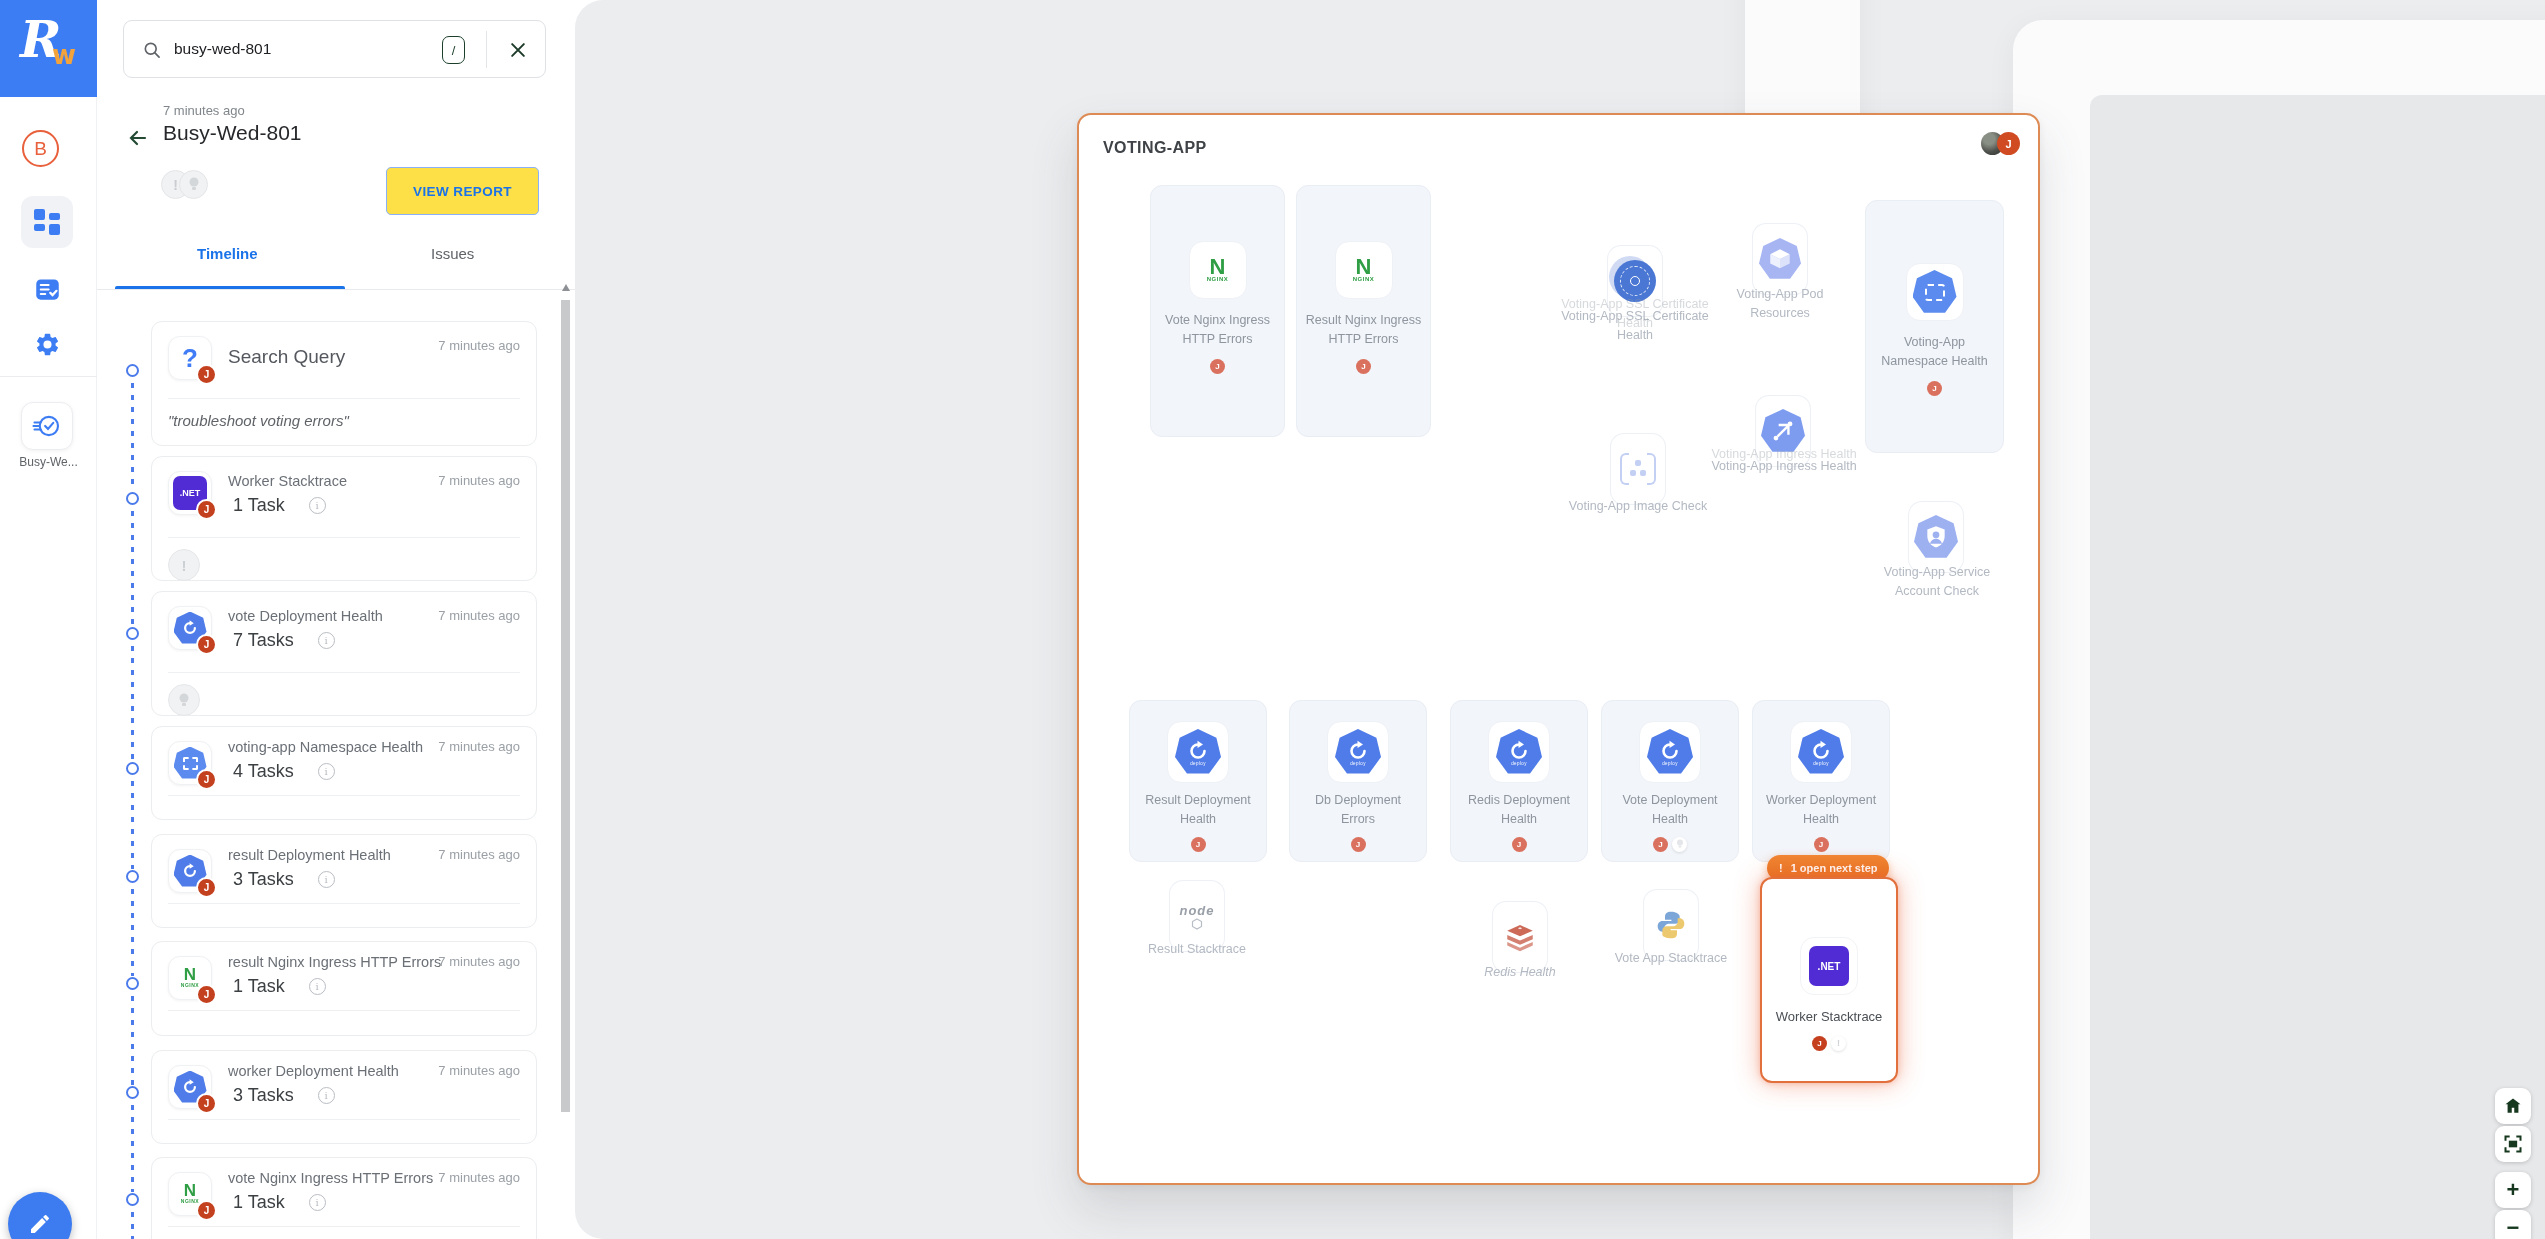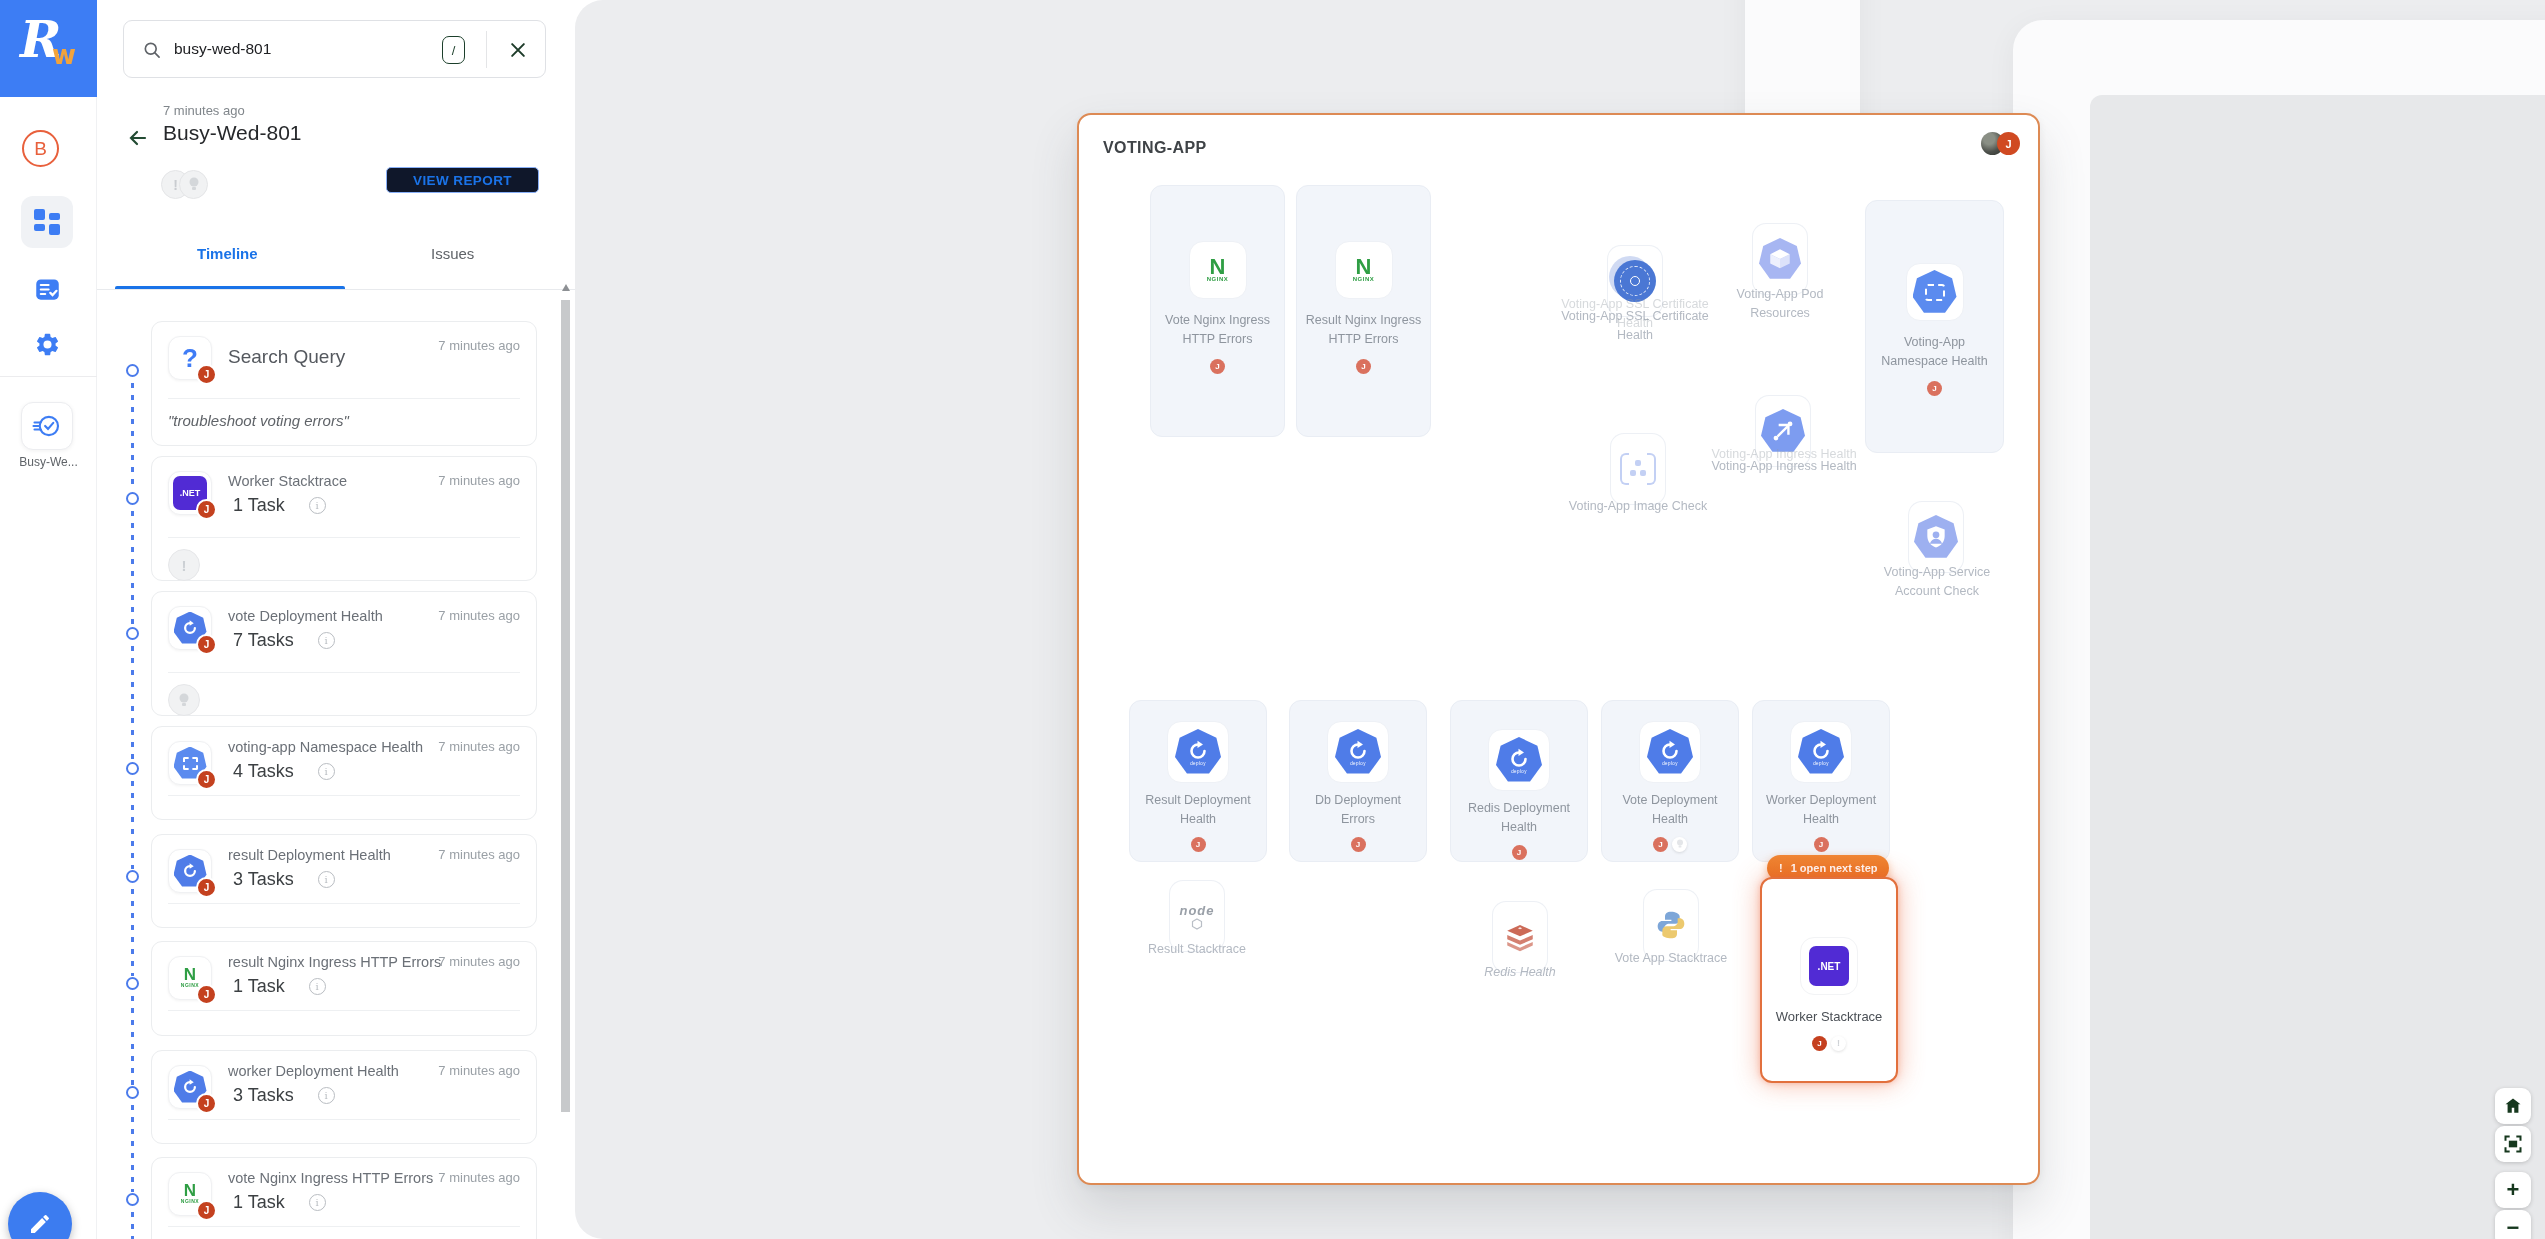--- a/index.html
+++ b/index.html
@@ -82,22 +82,22 @@
   #panel { left:97px; top:0; width:478px; height:1239px; background:#fff; }
   #searchbox { left:26px; top:20px; width:423px; height:58px; border:1px solid #dfe1e5; border-radius:9px; background:#fff; }
   #search-text { left:50px; top:19px; font-size:15.5px; color:#202124; }
   #slash-badge { left:318px; top:15px; width:23px; height:28px; border:1.5px solid #1c3f2b; border-radius:7px;
     color:#1c3f2b; font-size:13px; display:flex; align-items:center; justify-content:center; }
   #search-sep { left:362px; top:10px; width:1px; height:37px; background:#e4e5e7; }
   .ago { font-size:13px; color:#80868b; }
   #head-title { font-size:21px; font-weight:500; color:#26282b; }
   .stat-circ { position:absolute; width:29px; height:29px; border-radius:50%; background:#f1f2f3; border:1px solid #e4e5e7;
     color:#c9ccd0; display:flex; align-items:center; justify-content:center; font-weight:700; }
-  #view-report { left:289px; top:167px; width:153px; height:26px; border:1px solid #89b0f8; border-radius:5px;
-    color:#1a73e8; font-size:13.5px; font-weight:700; letter-spacing:.4px; display:flex; align-items:center; justify-content:center; background:#0f172a; }
+  #view-report { left:289px; top:167px; width:153px; height:48px; border:1px solid #89b0f8; border-radius:5px;
+    color:#1a73e8; font-size:13.5px; font-weight:700; letter-spacing:.4px; display:flex; align-items:center; justify-content:center; background:#fde047; }
   .tab { position:absolute; top:245px; font-size:15px; }
   #tab-underline { left:18px; top:286px; width:230px; height:3px; background:#1a73e8; border-radius:2px 2px 0 0; }
   #tabs-border { left:0; top:289px; width:478px; height:1px; background:#e8eaed; }
 
   
   .rail-circ { position:absolute; width:13px; height:13px; border:2.5px solid #4b7beb; border-radius:50%; background:#fff; left:29px; }
   .rail-dots { position:absolute; left:34px; width:3px;
     background:repeating-linear-gradient(180deg,#4b7beb 0 5px,transparent 5px 12px); }
 
   
@@ -248,21 +248,21 @@
             <svg width="24" height="24" viewBox="0 0 24 24">
               <path d="M18.5 12a6.5 6.5 0 1 1-6.5-6.5" stroke="#fff" stroke-width="2.6" fill="none" stroke-linecap="round"></path>
               <path d="M11.5 1.8 17 5.5l-5.5 3.4z" fill="#fff"></path>
             </svg>
             <div class="hword">deploy</div>
           </div>
         </div>
       <div class="mlabel" style="margin-top:8px; width:112px;">Db Deployment Errors</div>
       <div class="jbadge" style="margin-top:8px;">J</div>
     </div>
-    <div class="mcard" style="left:371px; top:585px; width:138px; height:162px; padding-top:28px;">
+    <div class="mcard" style="left:371px; top:585px; width:138px; height:162px; padding-top:20px;">
       <div class="ibox" style="width:62px; height:62px;">
           <div class="hept" style="width:46px; height:46px; background:#4f7ce8;">
             <svg width="24" height="24" viewBox="0 0 24 24">
               <path d="M18.5 12a6.5 6.5 0 1 1-6.5-6.5" stroke="#fff" stroke-width="2.6" fill="none" stroke-linecap="round"></path>
               <path d="M11.5 1.8 17 5.5l-5.5 3.4z" fill="#fff"></path>
             </svg>
             <div class="hword">deploy</div>
           </div>
         </div>
       <div class="mlabel" style="margin-top:8px; width:112px;">Redis Deployment Health</div>

